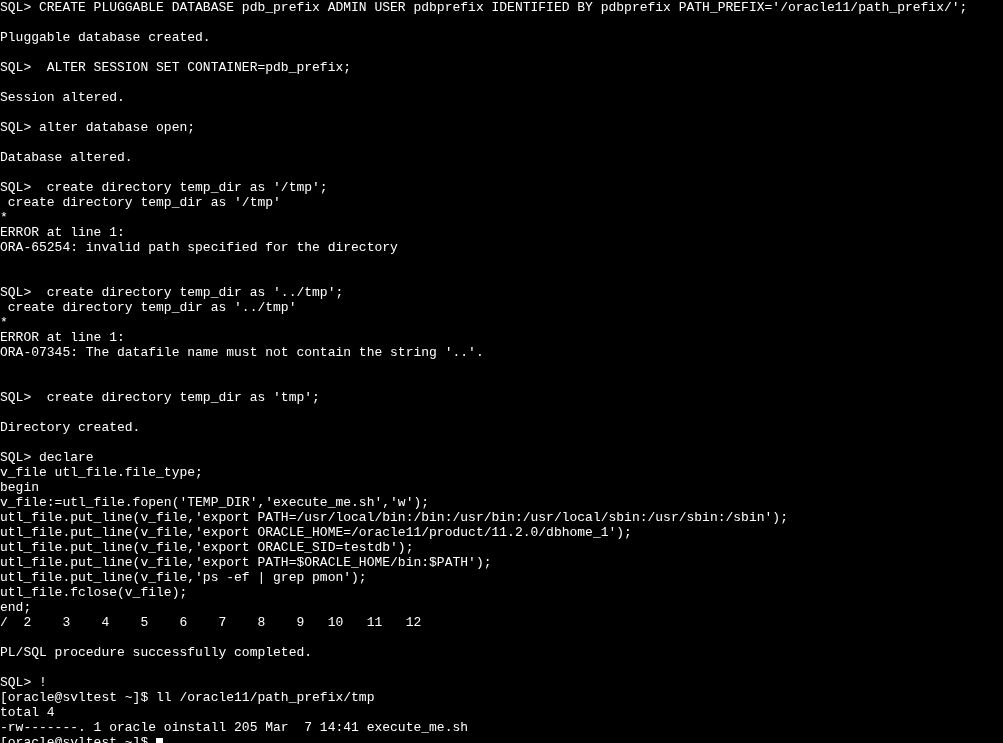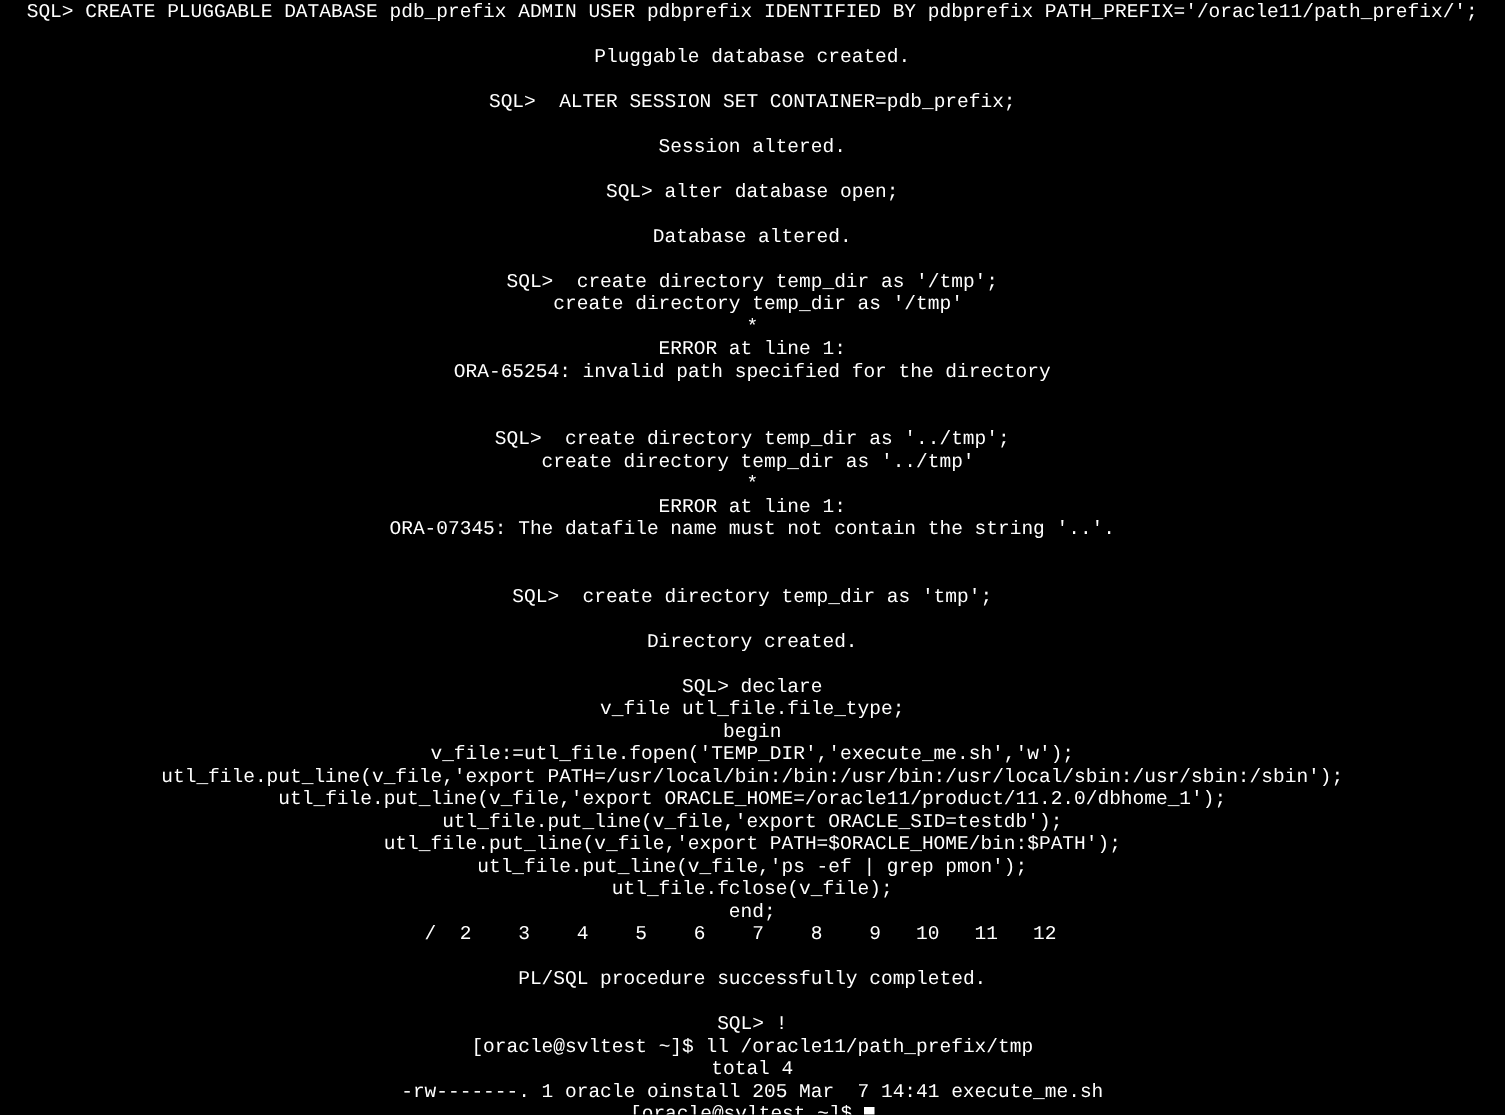--- a/index.html
+++ b/index.html
@@ -14,21 +14,20 @@
     height: 743px;
     overflow: hidden;
   }
   .terminal {
     padding: 0;
     white-space: pre;
   }
   .line {
     white-space: pre;
     min-height: 15px;
-    text-align: center;
   }
   .cursor {
     display: inline-block;
     width: 7px;
     height: 12px;
     background: #fff;
     vertical-align: text-bottom;
   }
 </style>
 </head>

